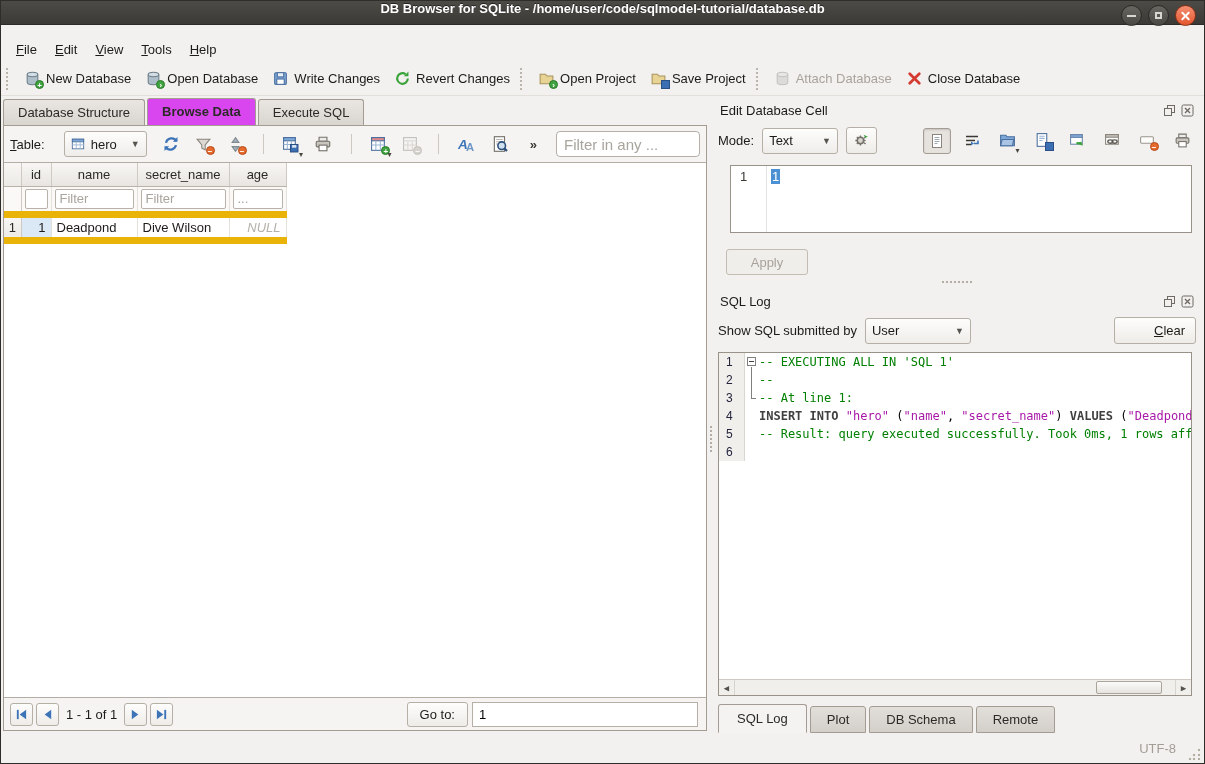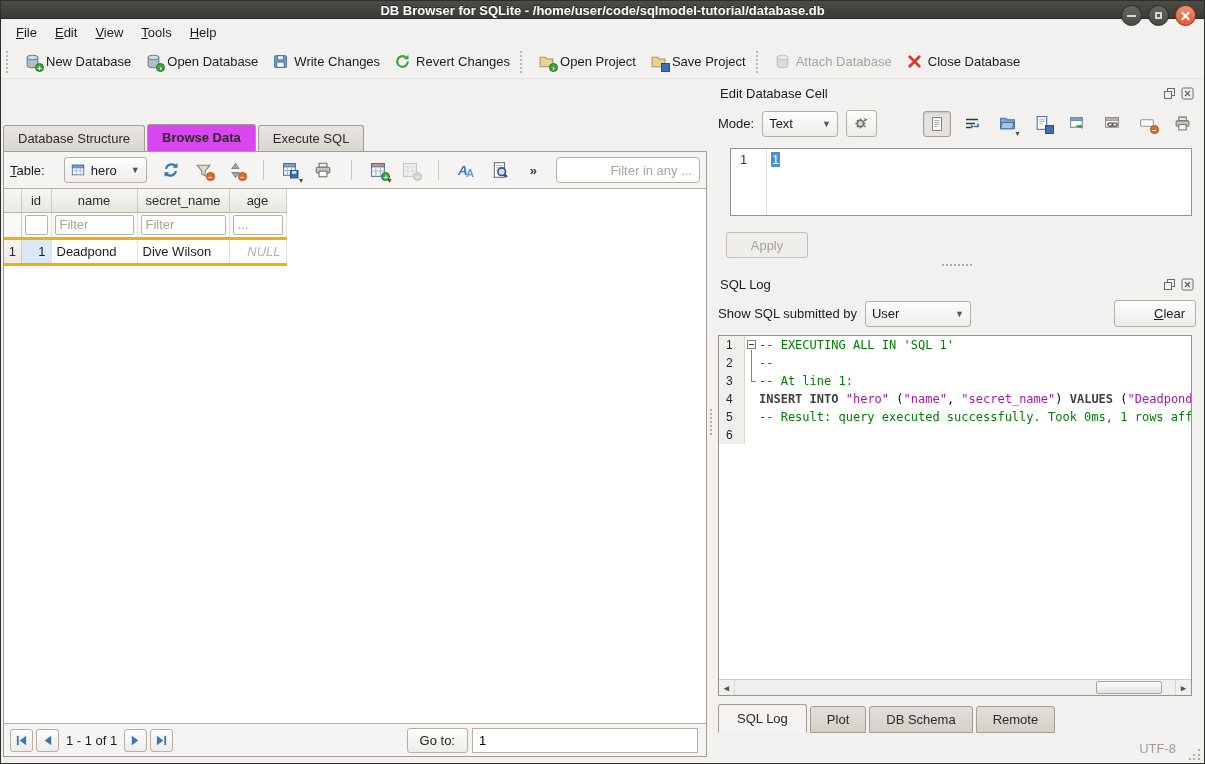--- a/index.html
+++ b/index.html
@@ -1,32 +1,32 @@
 <!DOCTYPE html>
 <html><head>
 <meta charset="utf-8">
 <style>
   * { margin:0; padding:0; box-sizing:border-box; }
   html,body { width:1205px; height:764px; }
   body { font-family:"Liberation Sans", sans-serif; font-size:13px; color:#1c1b18; background:#f2f1ef; overflow:hidden; }
   .window { width:1205px; height:764px; display:flex; flex-direction:column; background:#f2f1ef; border:1px solid #2e2d2a; }
 
   
-  .titlebar { height:18px; background:linear-gradient(#4c4b46,#3b3a36); display:flex; align-items:flex-end; position:relative; flex:0 0 auto; border-bottom:1px solid #2c2b28; }
+  .titlebar { height:24px; background:linear-gradient(#4c4b46,#3b3a36); display:flex; align-items:flex-start; position:relative; flex:0 0 auto; border-bottom:1px solid #2c2b28; }
   .title-text { flex:1; text-align:center; color:#fff; font-weight:bold; font-size:13px; text-shadow:0 -1px 0 #222; }
   .win-controls { position:absolute; right:8px; top:4px; display:flex; gap:6px; }
   .wbtn { width:21px; height:21px; border-radius:50%; border:1px solid #2a2925; background:linear-gradient(#68665f,#4a4843); position:relative; cursor:default; }
   .wbtn.close { background:linear-gradient(#f49073,#e4572e); border-color:#8a3015; }
   .wbtn .bar { position:absolute; left:5px; right:5px; top:9px; height:2px; background:#d8d6d0; }
   .wbtn .sq { position:absolute; left:6px; top:6px; width:7px; height:7px; border:2px solid #d8d6d0; }
   .wbtn .x1,.wbtn .x2 { position:absolute; left:4px; top:9px; width:11px; height:2px; background:#fff; border-radius:1px; }
   .wbtn .x1 { transform:rotate(45deg);} .wbtn .x2 { transform:rotate(-45deg);}
 
   
-  .menubar { height:26px; display:flex; align-items:center; padding-left:6px; background:#f2f1ef; flex:0 0 auto; }
+  .menubar { height:26px; display:flex; align-items:center; padding-left:6px; background:#f2f1ef; flex:0 0 auto;margin-top:11px; }
   .menu-item { padding:3px 9px; display:inline-block; }
   .menu-item::first-letter { text-decoration:underline; }
 
   
   .toolbar { height:34px; display:flex; align-items:center; background:#f2f1ef; border-bottom:1px solid #e3e0db; flex:0 0 auto; padding-left:2px; }
   .tb-handle { width:8px; height:22px; border-left:2px dotted #bbb4ab; margin:0 3px; }
   .tb-btn { display:flex; align-items:center; gap:5px; padding:4px 7px; border-radius:3px; white-space:nowrap; }
   .tb-btn.disabled { color:#a9a39b; }
   .tb-btn.disabled svg { opacity:.45; filter:grayscale(1); }
   .icon-stack { position:relative; width:17px; height:17px; display:inline-block; }
@@ -39,43 +39,43 @@
   .caret-dd { position:absolute; right:-4px; bottom:-6px; font-size:8px; color:#4a4741; }
 
   
   .main { flex:1 1 auto; display:flex; min-height:0; }
   .left-pane { width:706px; flex:0 0 auto; display:flex; flex-direction:column; padding:2px 0 0 2px; }
   .v-splitter { width:7px; flex:0 0 auto; position:relative; }
   .v-splitter .dots { position:absolute; left:3px; top:330px; height:26px; border-left:2px dotted #b4ada4; }
   .right-pane { flex:1 1 auto; display:flex; flex-direction:column; padding:2px 8px 0 4px; min-width:0; }
 
   
-  .doc-tabs { display:flex; align-items:flex-end; height:27px; flex:0 0 auto;margin-top:43px; }
+  .doc-tabs { display:flex; align-items:flex-end; height:27px; flex:0 0 auto; }
   .doc-tab { padding:5px 14px 5px; background:linear-gradient(#e9e6e2,#d9d5cf); border:1px solid #a49c92; border-bottom:none; border-radius:3px 3px 0 0; margin-right:2px; color:#2b2a27; }
   .doc-tab.active { background:#d946ef; font-weight:bold; padding-bottom:7px; margin-bottom:-1px; }
 
   
   .browse-panel { border:1px solid #a49c92; background:#f5f4f2; height:606px; display:flex; flex-direction:column; flex:0 0 auto; }
   .browse-toolbar { height:36px; display:flex; align-items:center; gap:15px; padding:0 6px 0 6px; flex:0 0 auto; }
   .lbl-underline::first-letter { text-decoration:underline; }
   .combo { display:inline-flex; align-items:center; height:26px; border:1px solid #b6afa5; border-radius:3px; background:linear-gradient(#fdfdfc,#efedea); padding:0 6px; gap:6px; }
   .combo .caret { margin-left:auto; color:#56524c; font-size:9px; padding-left:8px; }
   .table-combo { width:124px; margin-left:4px; }
   .tool-icon { width:24px; height:26px; display:flex; align-items:center; justify-content:center; border-radius:3px; position:relative; }
   .tool-sep { width:1px; height:20px; background:#ccc7c0; margin:0 4px; }
   .overflow { font-weight:bold; color:#3a3833; margin:0 4px 0 6px; }
-  .filter-any { width:144px; height:26px; border:1px solid #b6afa5; border-radius:4px; padding:0 7px; font-size:13px; background:#fff; color:#1c1b18; font-family:"Liberation Sans",sans-serif;text-align:right; }
+  .filter-any { width:144px; height:26px; border:1px solid #b6afa5; border-radius:4px; padding:0 7px; font-size:15px; background:#fff; color:#1c1b18; font-family:"Liberation Sans",sans-serif; }
   .filter-any::placeholder { color:#a9a49c; }
 
   
   .grid-wrap { flex:1 1 auto; background:#fff; border-top:1px solid #b3ada4; border-bottom:1px solid #b3ada4; position:relative; overflow:hidden; }
   table.grid { border-collapse:collapse; table-layout:fixed; font-size:13px; }
   table.grid col.c-gut{width:17px;} table.grid col.c-id{width:30px;} table.grid col.c-name{width:86px;} table.grid col.c-secret{width:92px;} table.grid col.c-age{width:57px;}
   .grid th { height:23px; background:linear-gradient(#f7f6f4,#e8e5e1); border-right:1px solid #cfc9c2; border-bottom:1px solid #b9b3aa; font-weight:normal; color:#2b2a27; text-align:center; overflow:hidden; white-space:nowrap; }
-  .grid td { height:26px; border-right:1px solid #e4e0da; border-bottom:3px solid #eab308; padding:0 5px; white-space:nowrap; overflow:hidden; }
+  .grid td { height:26px; border-right:1px solid #e4e0da; border-bottom:7px solid #eab308; padding:0 5px; white-space:nowrap; overflow:hidden; }
   .grid .filter-row td { background:#faf9f8; padding:2px 3px; }
   .grid .filter-row input { width:100%; height:20px; border:1px solid #b9b2a9; border-radius:2px; padding:0 4px; font-size:13px; font-family:"Liberation Sans",sans-serif; background:#fff; }
   .grid .filter-row input::placeholder { color:#a9a49c; }
   .grid .rownum { background:linear-gradient(#f7f6f4,#eceae6); border-right:1px solid #cfc9c2; text-align:center; color:#2b2a27; padding:0 2px; }
   .grid td.cell-current { background:#dbe8f5; }
   .grid td.num { text-align:right; }
   .null-val { color:#b4b0aa; font-style:italic; text-align:right; }
 
   
   .pager { height:32px; display:flex; align-items:center; gap:3px; padding:0 8px 0 6px; flex:0 0 auto; }

